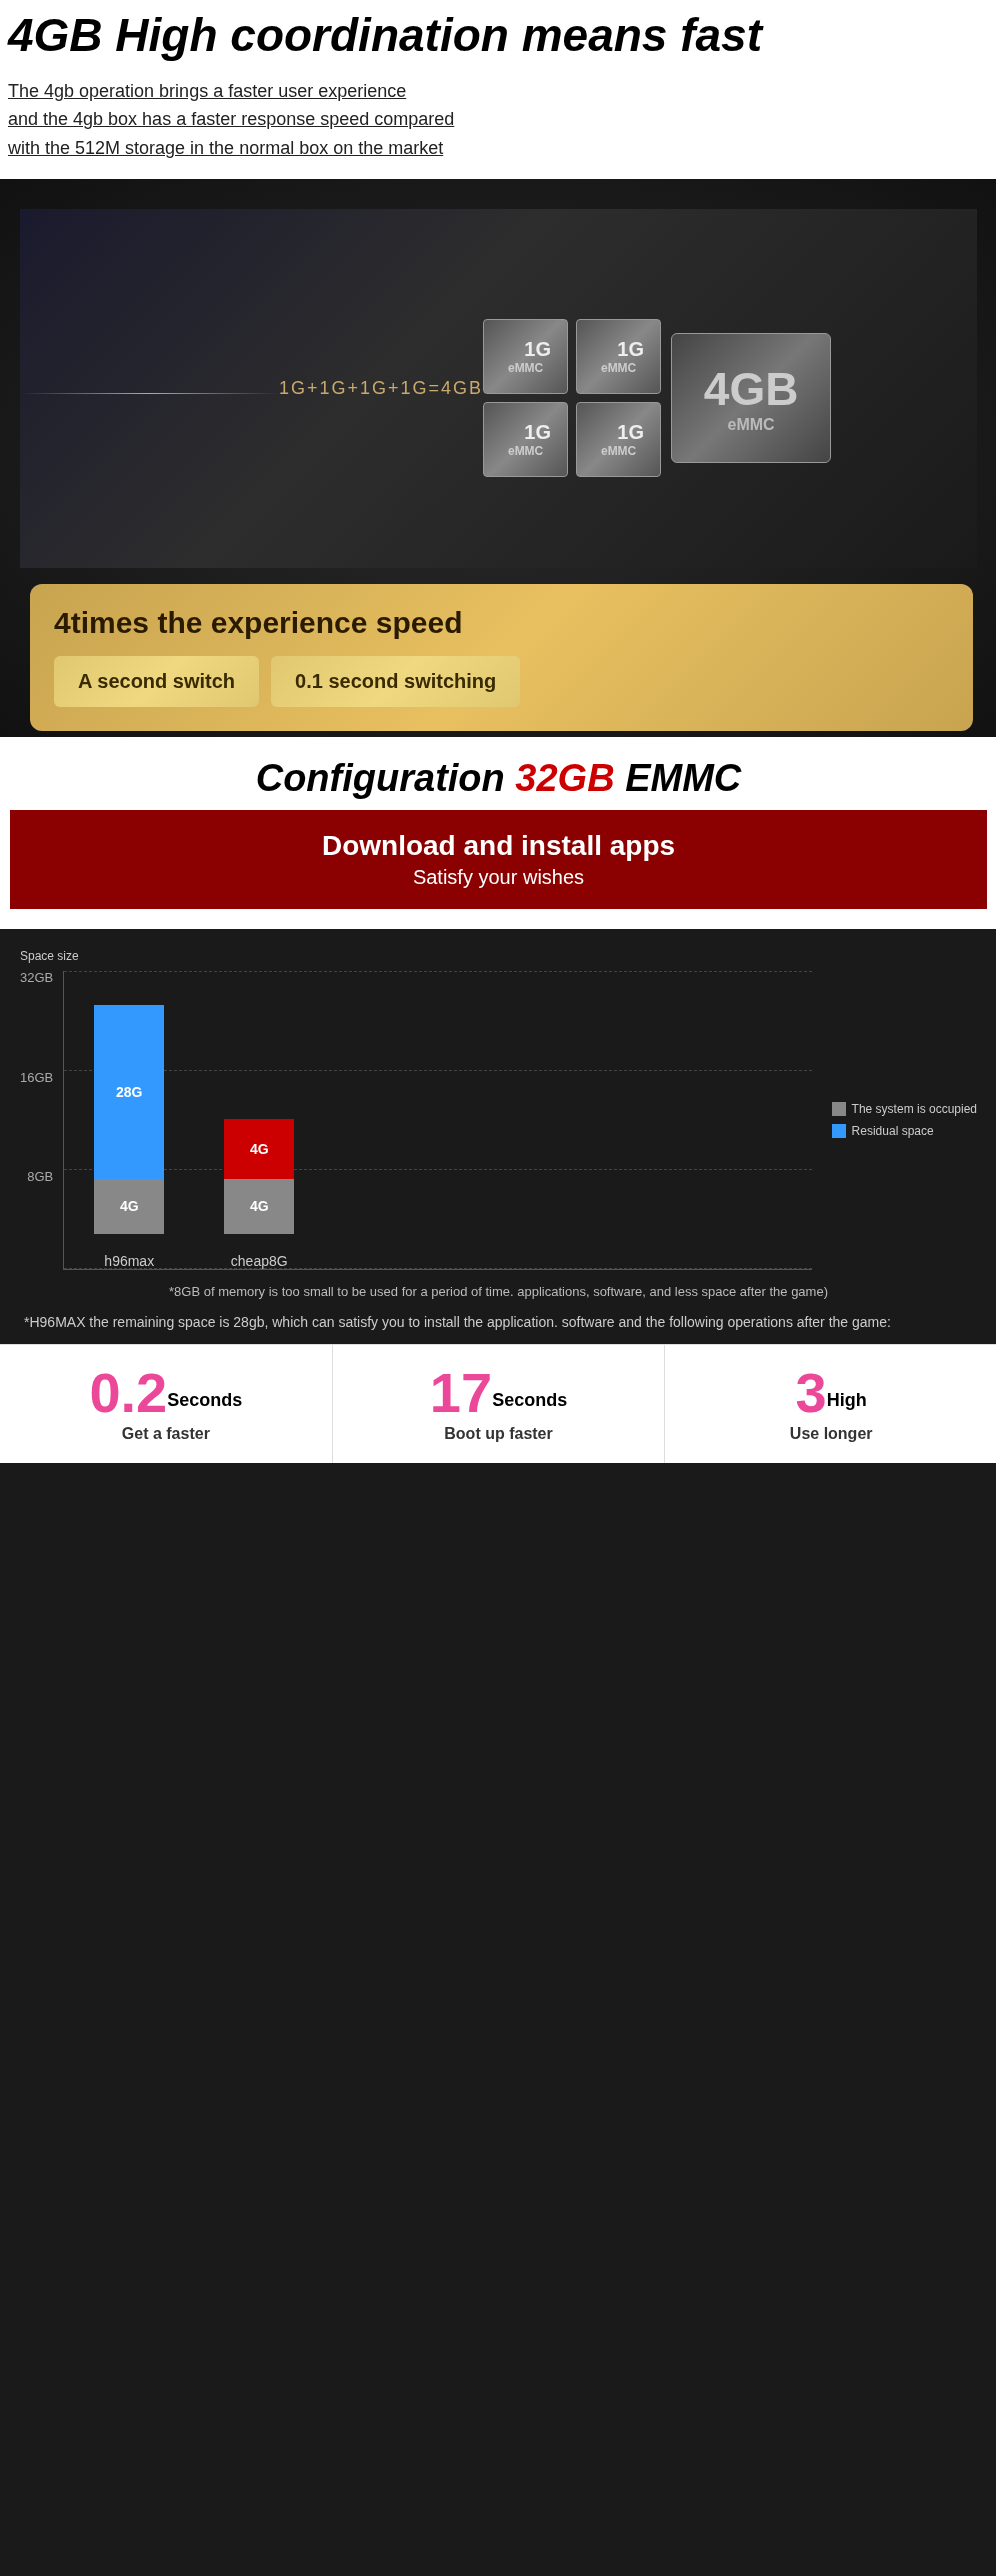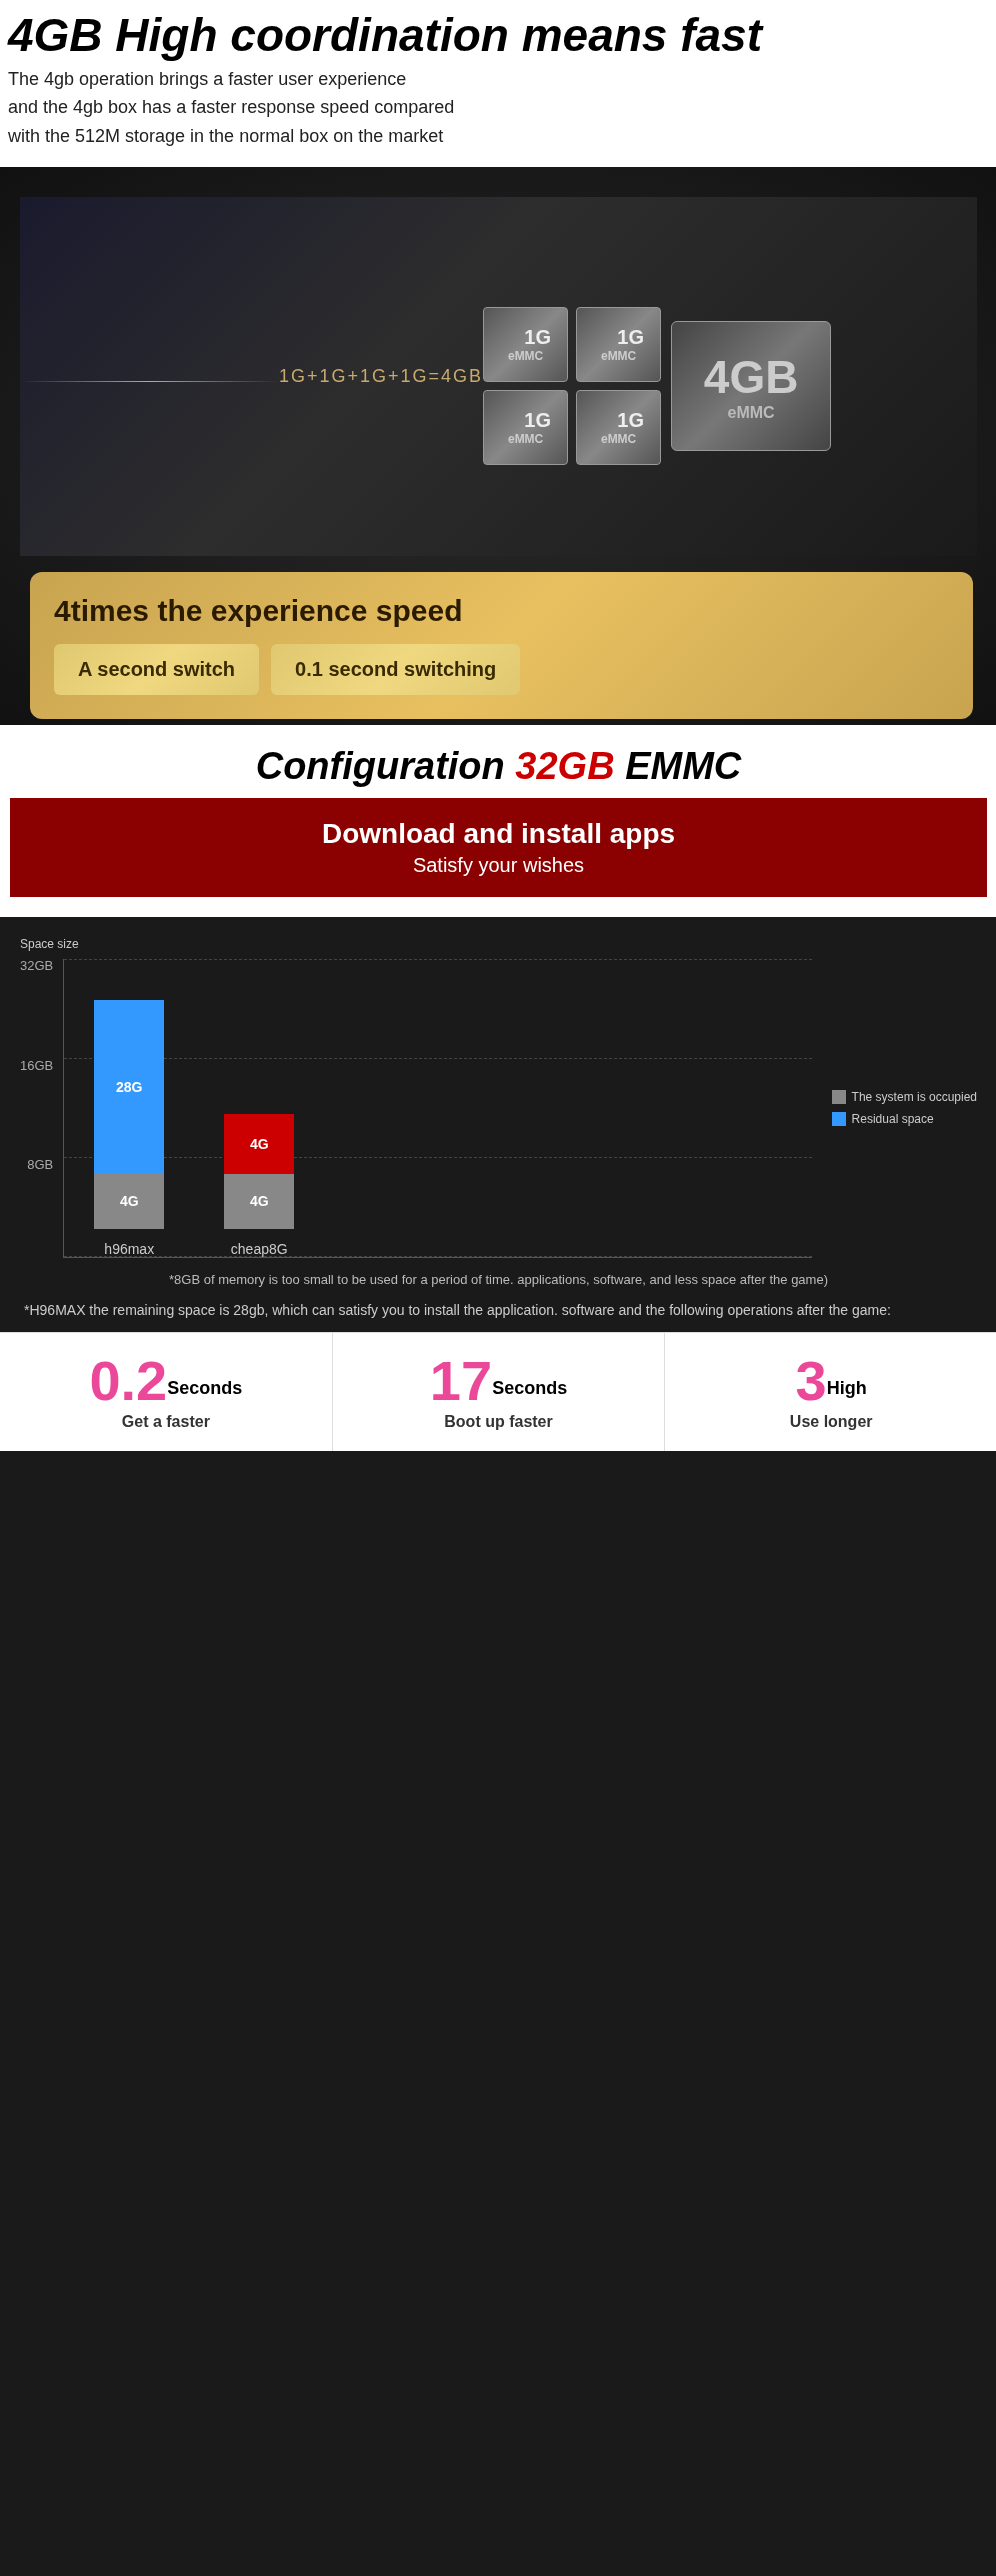--- a/index.html
+++ b/index.html
@@ -18,22 +18,23 @@
     .main-title {
       font-size: 46px;
       font-weight: 900;
       color: #000;
       line-height: 1.1;
       font-style: italic;
     }
     .subtitle-text {
       font-size: 18px;
       color: #222;
-      margin-top: 4px;
+      margin-top: 16px;
       line-height: 1.6;
+      text-decoration: underline;
     }
 
     
     .memory-section {
       background: #1e2020;
       background-image: radial-gradient(ellipse at center, #2a2a2a 0%, #111 100%);
       padding: 30px 20px 0 20px;
       position: relative;
       min-height: 558px;
     }
@@ -214,21 +215,21 @@
       pointer-events: none;
     }
     .h-line {
       width: 100%;
       border-top: 1px dashed #444;
     }
     .bar-group {
       display: flex;
       flex-direction: column;
       align-items: center;
-      gap: 4px;
+      gap: 11px;
       position: relative;
       z-index: 1;
     }
     .bar-stack {
       display: flex;
       flex-direction: column;
       align-items: center;
     }
     .bar-label-inside {
       color: #fff;

